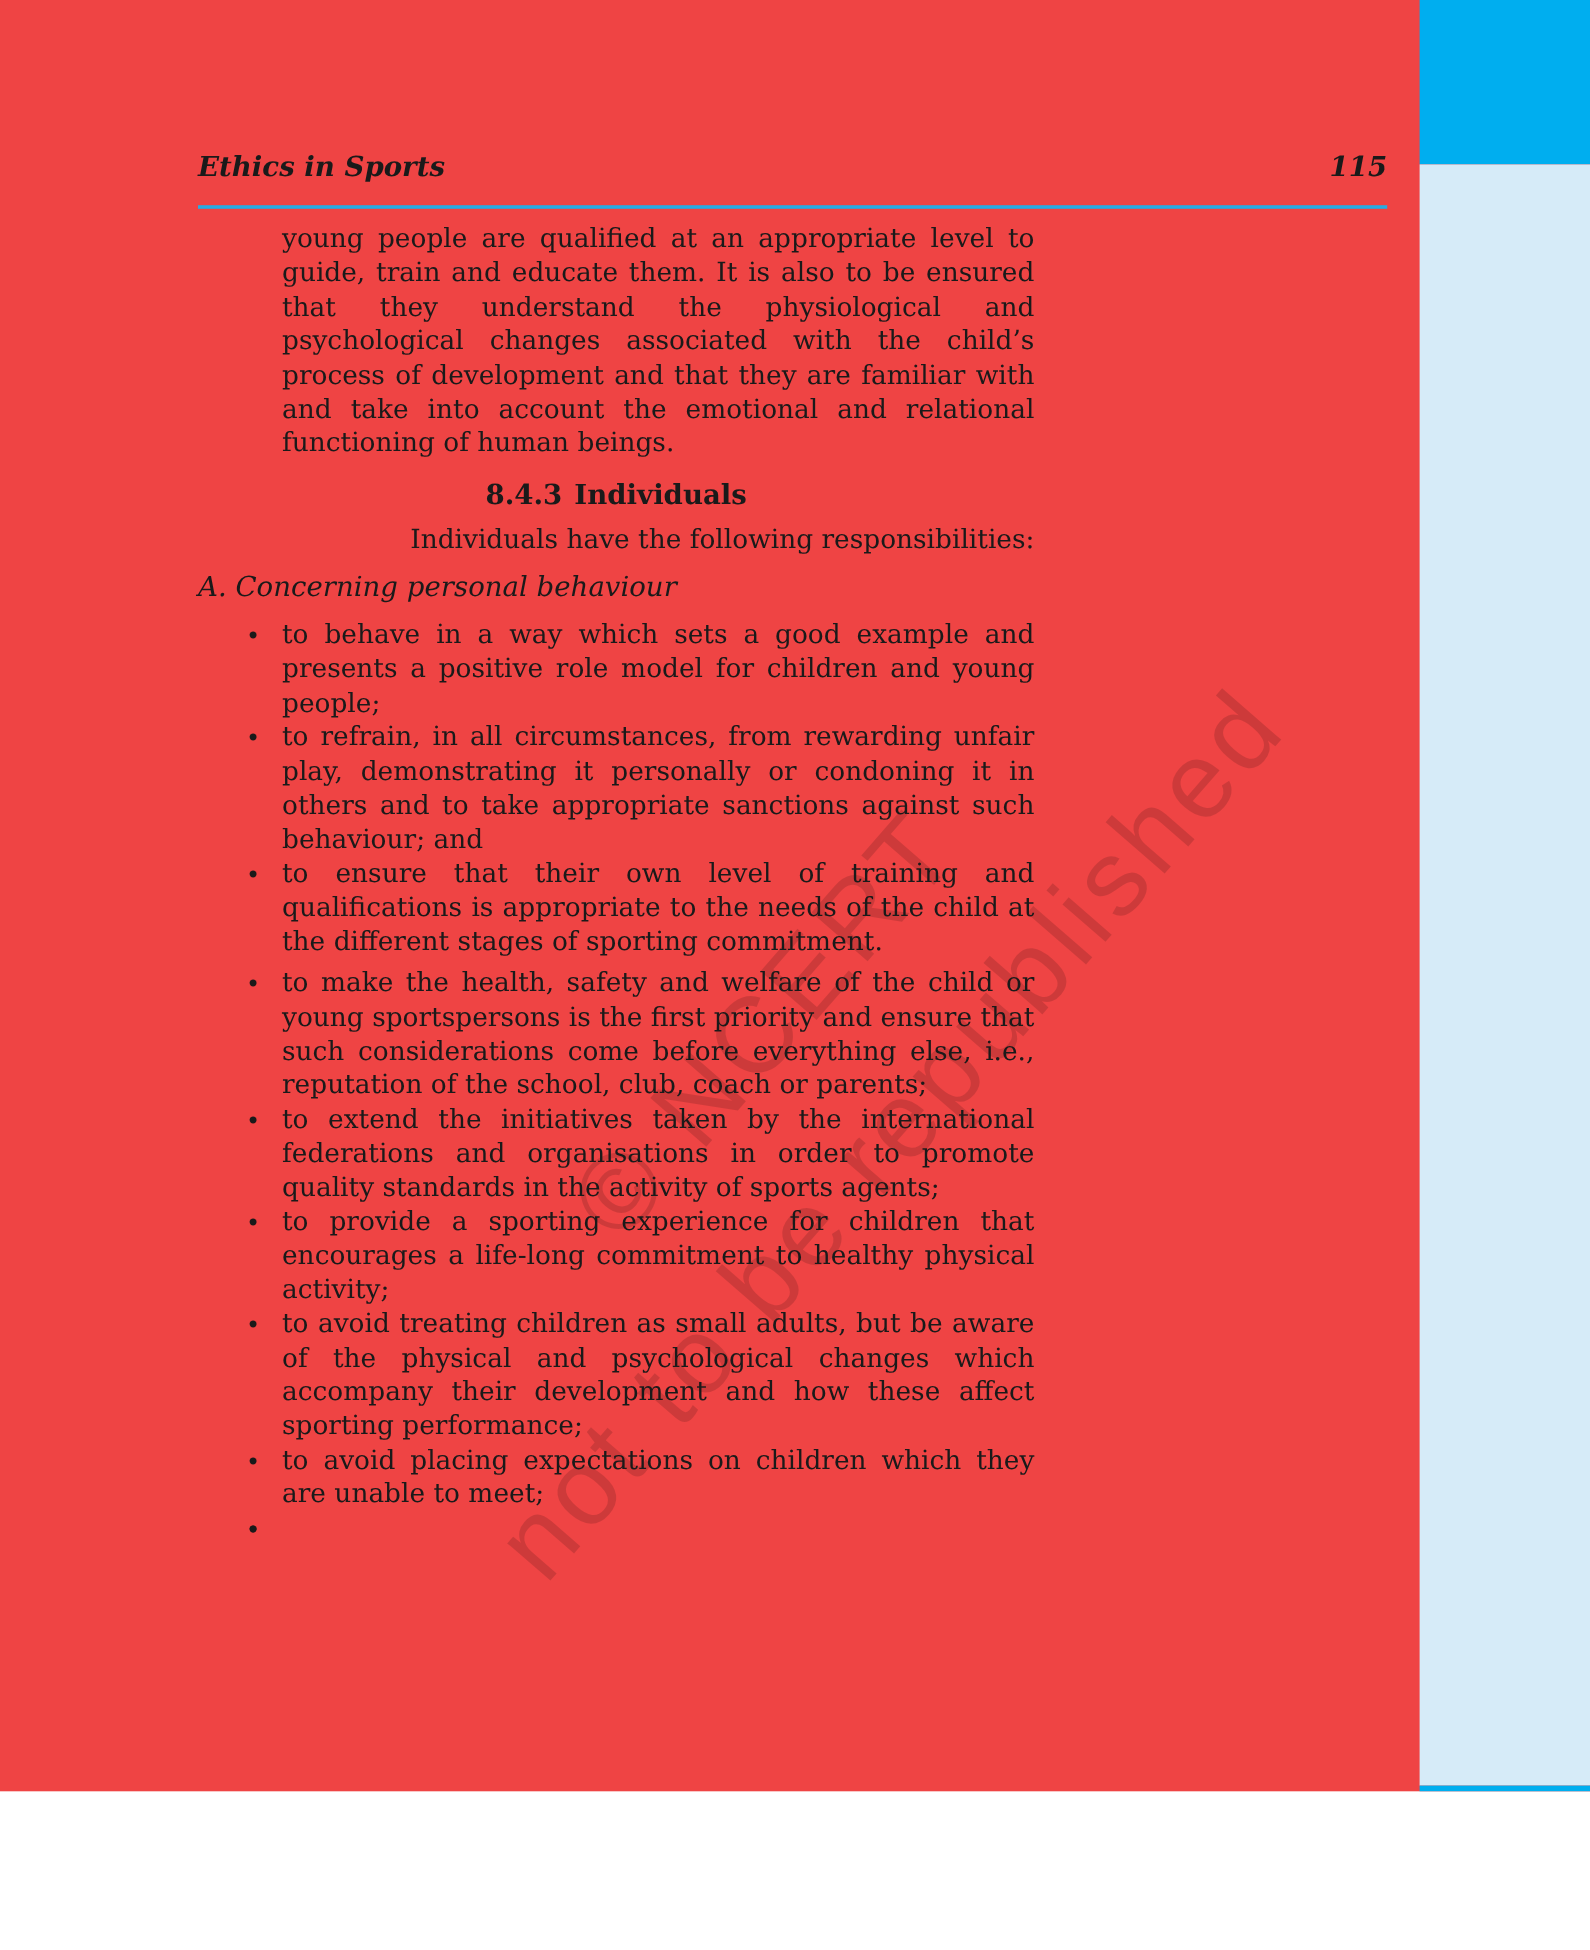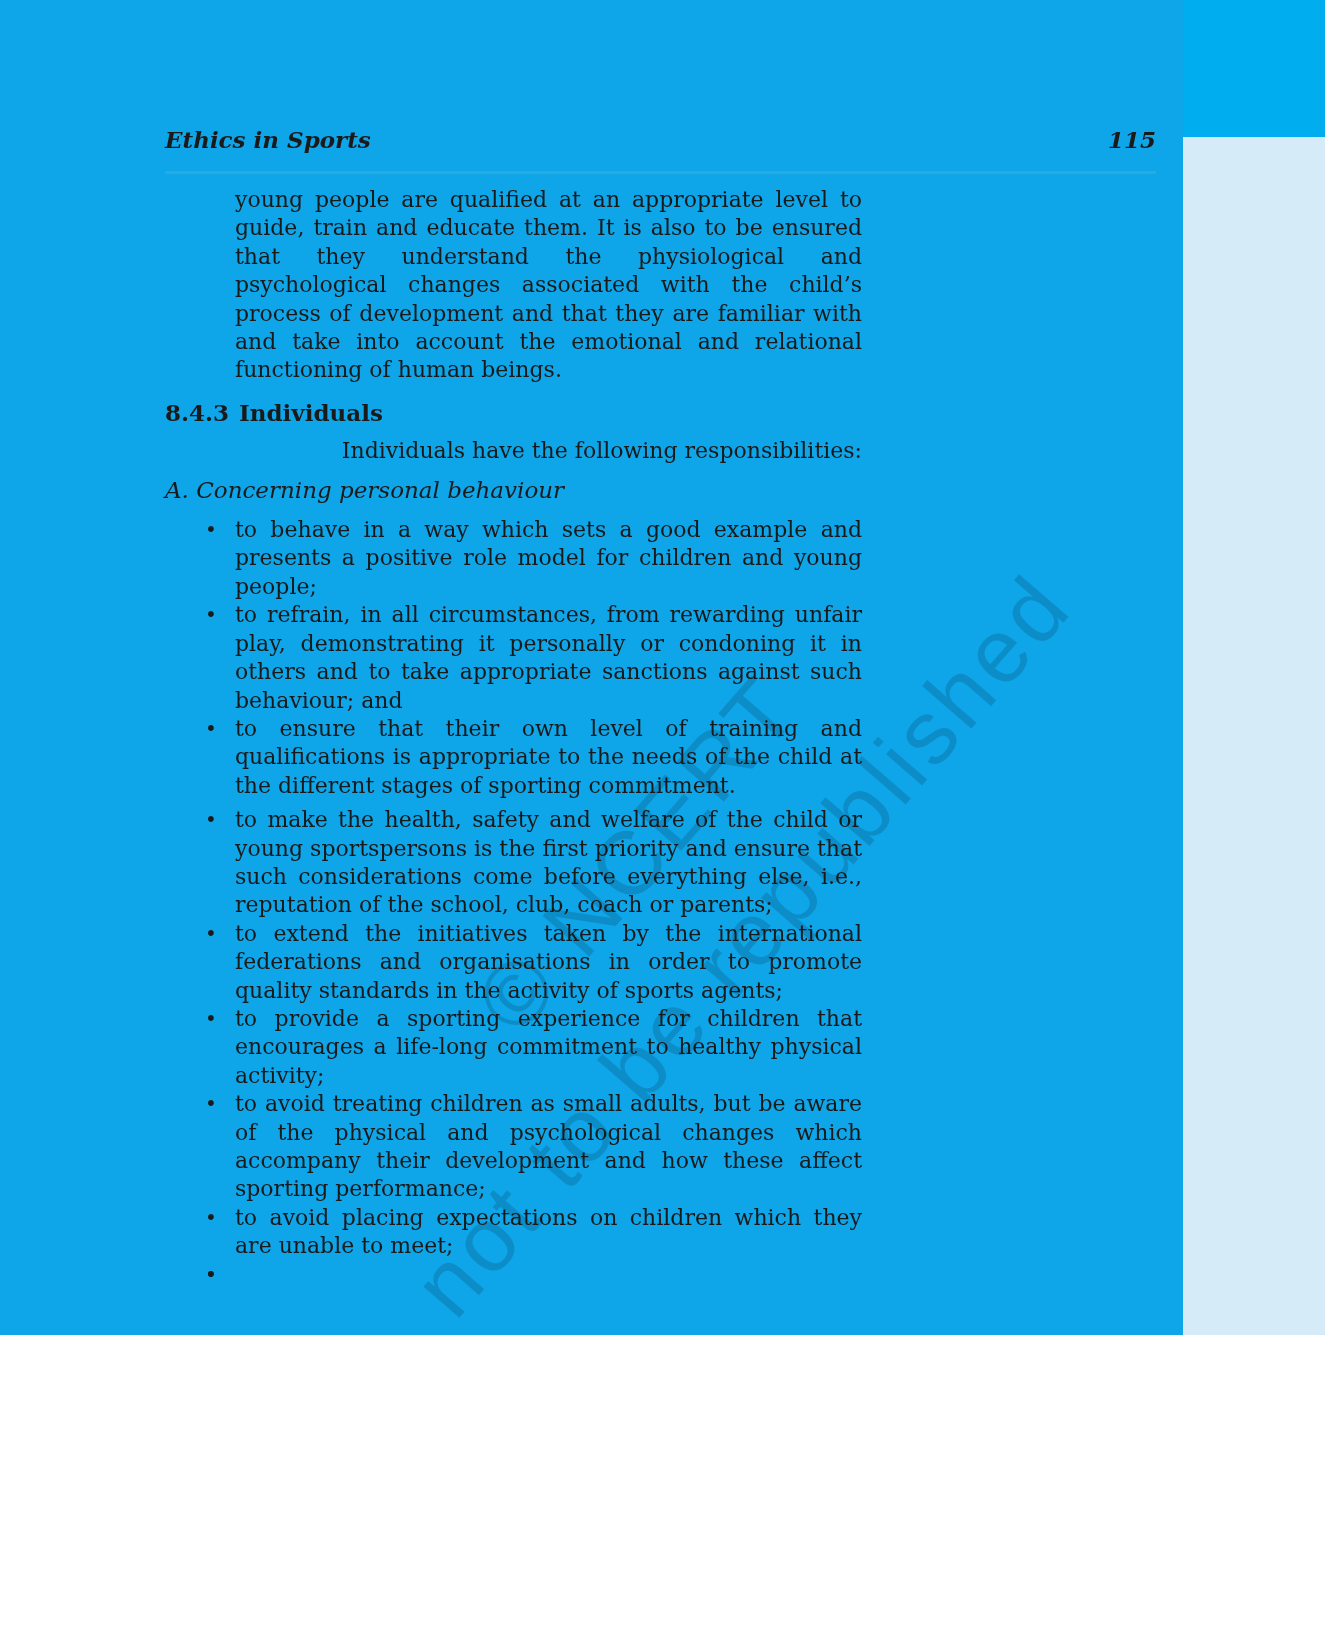--- a/index.html
+++ b/index.html
@@ -1,18 +1,18 @@
 <!DOCTYPE html>
 <html><head>
 <meta charset="utf-8">
 <style>
   html,body { margin:0; padding:0; background:#ffffff; }
   .page {
-    position:relative; width:1325px; height:1335px;
-    background:#0ea5e9; overflow:hidden;
+    position:relative; width:1325px; height:1493px;
+    background:#ef4444; overflow:hidden;
     font-family:"DejaVu Serif", serif; color:#1a1a1a;
   }
   
   .bar-top    { position:absolute; left:1183px; top:0;      width:142px; height:137px;  background:#00AEEF; }
   .bar-strip  { position:absolute; left:1183px; top:137px;  width:142px; height:1351px; background:#D6EBF8; }
   .bar-bottom { position:absolute; left:1183px; top:1488px; width:142px; height:137px;  background:#00AEEF; }
 
   
   .running-head {
     position:absolute; left:165px; top:126px; width:991px;
@@ -32,21 +32,21 @@
     z-index:0; pointer-events:none;
   }
 
   
   .content {
     position:absolute; left:165px; top:186px; width:697px;
     font-size:22px; line-height:28.4px; text-align:justify;
     z-index:1;
   }
   .content p.opening { margin:0 0 6px 70px; }
-  h3.section { font-size:23px; font-weight:bold; margin:14px 0 10px 0; text-align:left; }
+  h3.section { font-size:23px; font-weight:bold; margin:14px 0 10px 0; text-align:center; }
   h3.section .sec-gap { display:inline-block; width:10px; }
   p.intro { margin:5px 0 8px 0; text-align:right; }
   h4.sub  { font-style:italic; font-weight:normal; font-size:23px; margin:10px 0 12px 0; text-align:left; }
   ul.bullets { list-style:none; margin:0 0 6px 0; padding:0; }
   ul.bullets li { position:relative; padding-left:70px; margin:0; }
   ul.bullets li .dot {
     position:absolute; left:40px; top:0; font-size:20px;
   }
 
   

